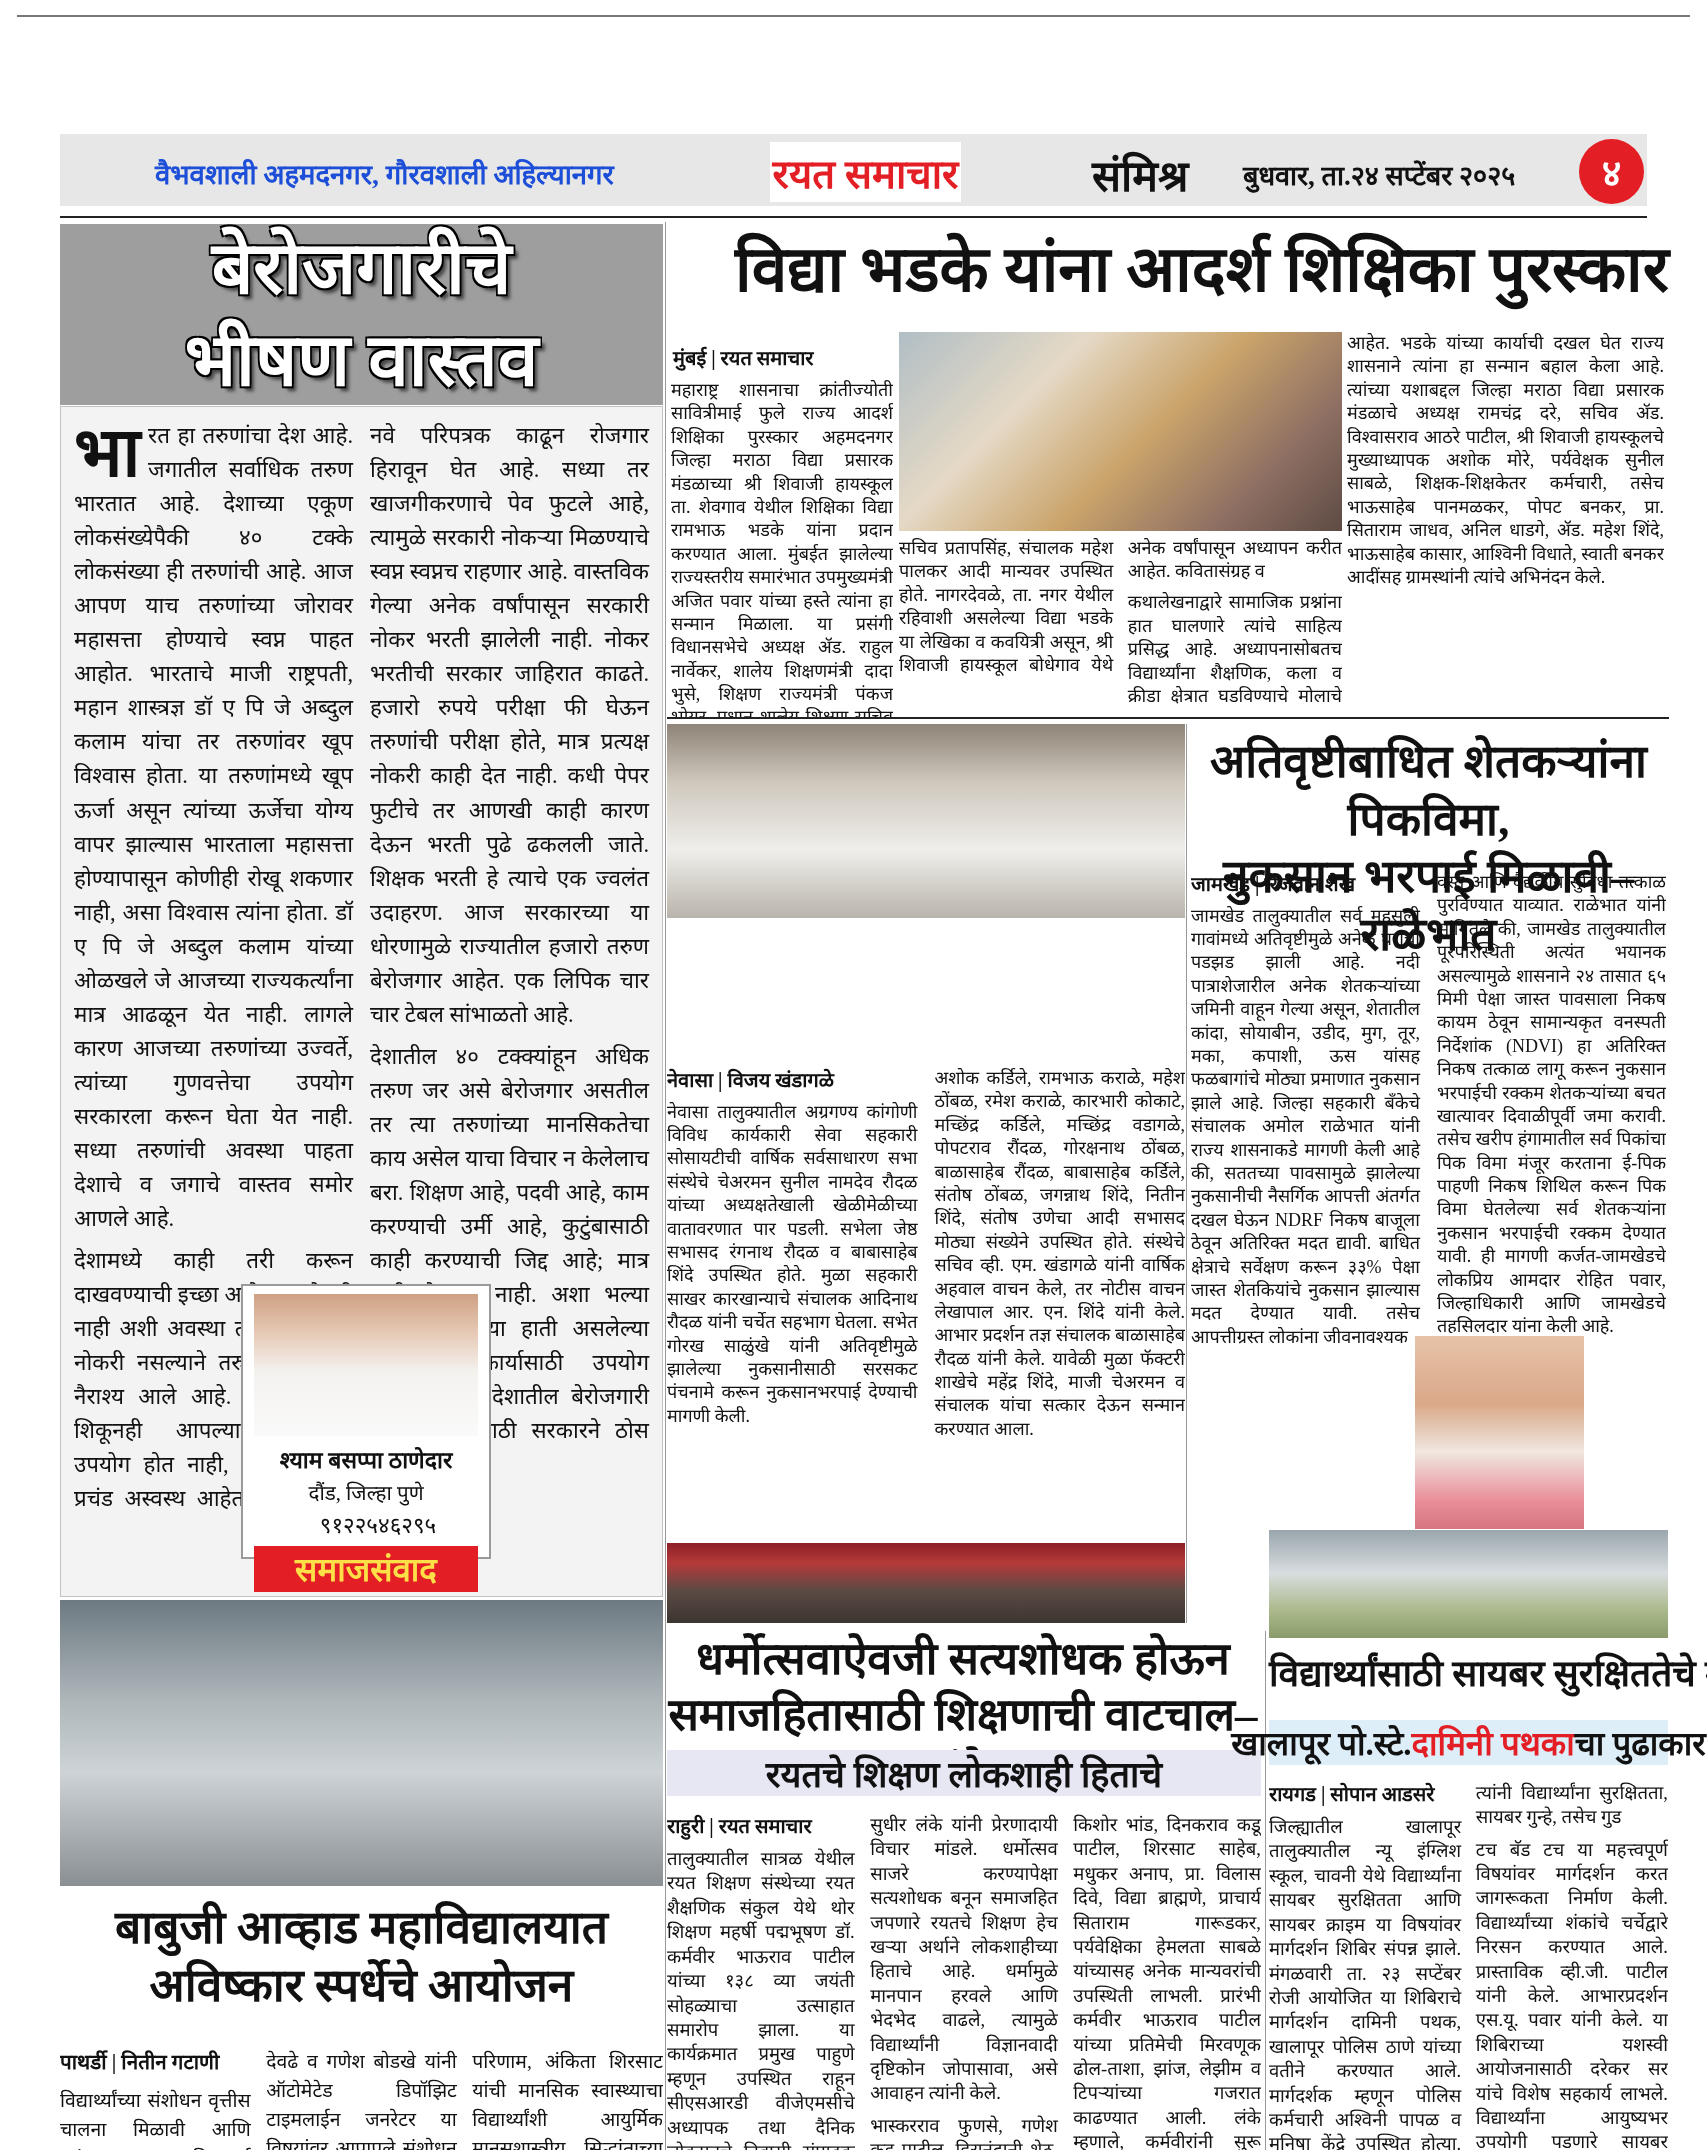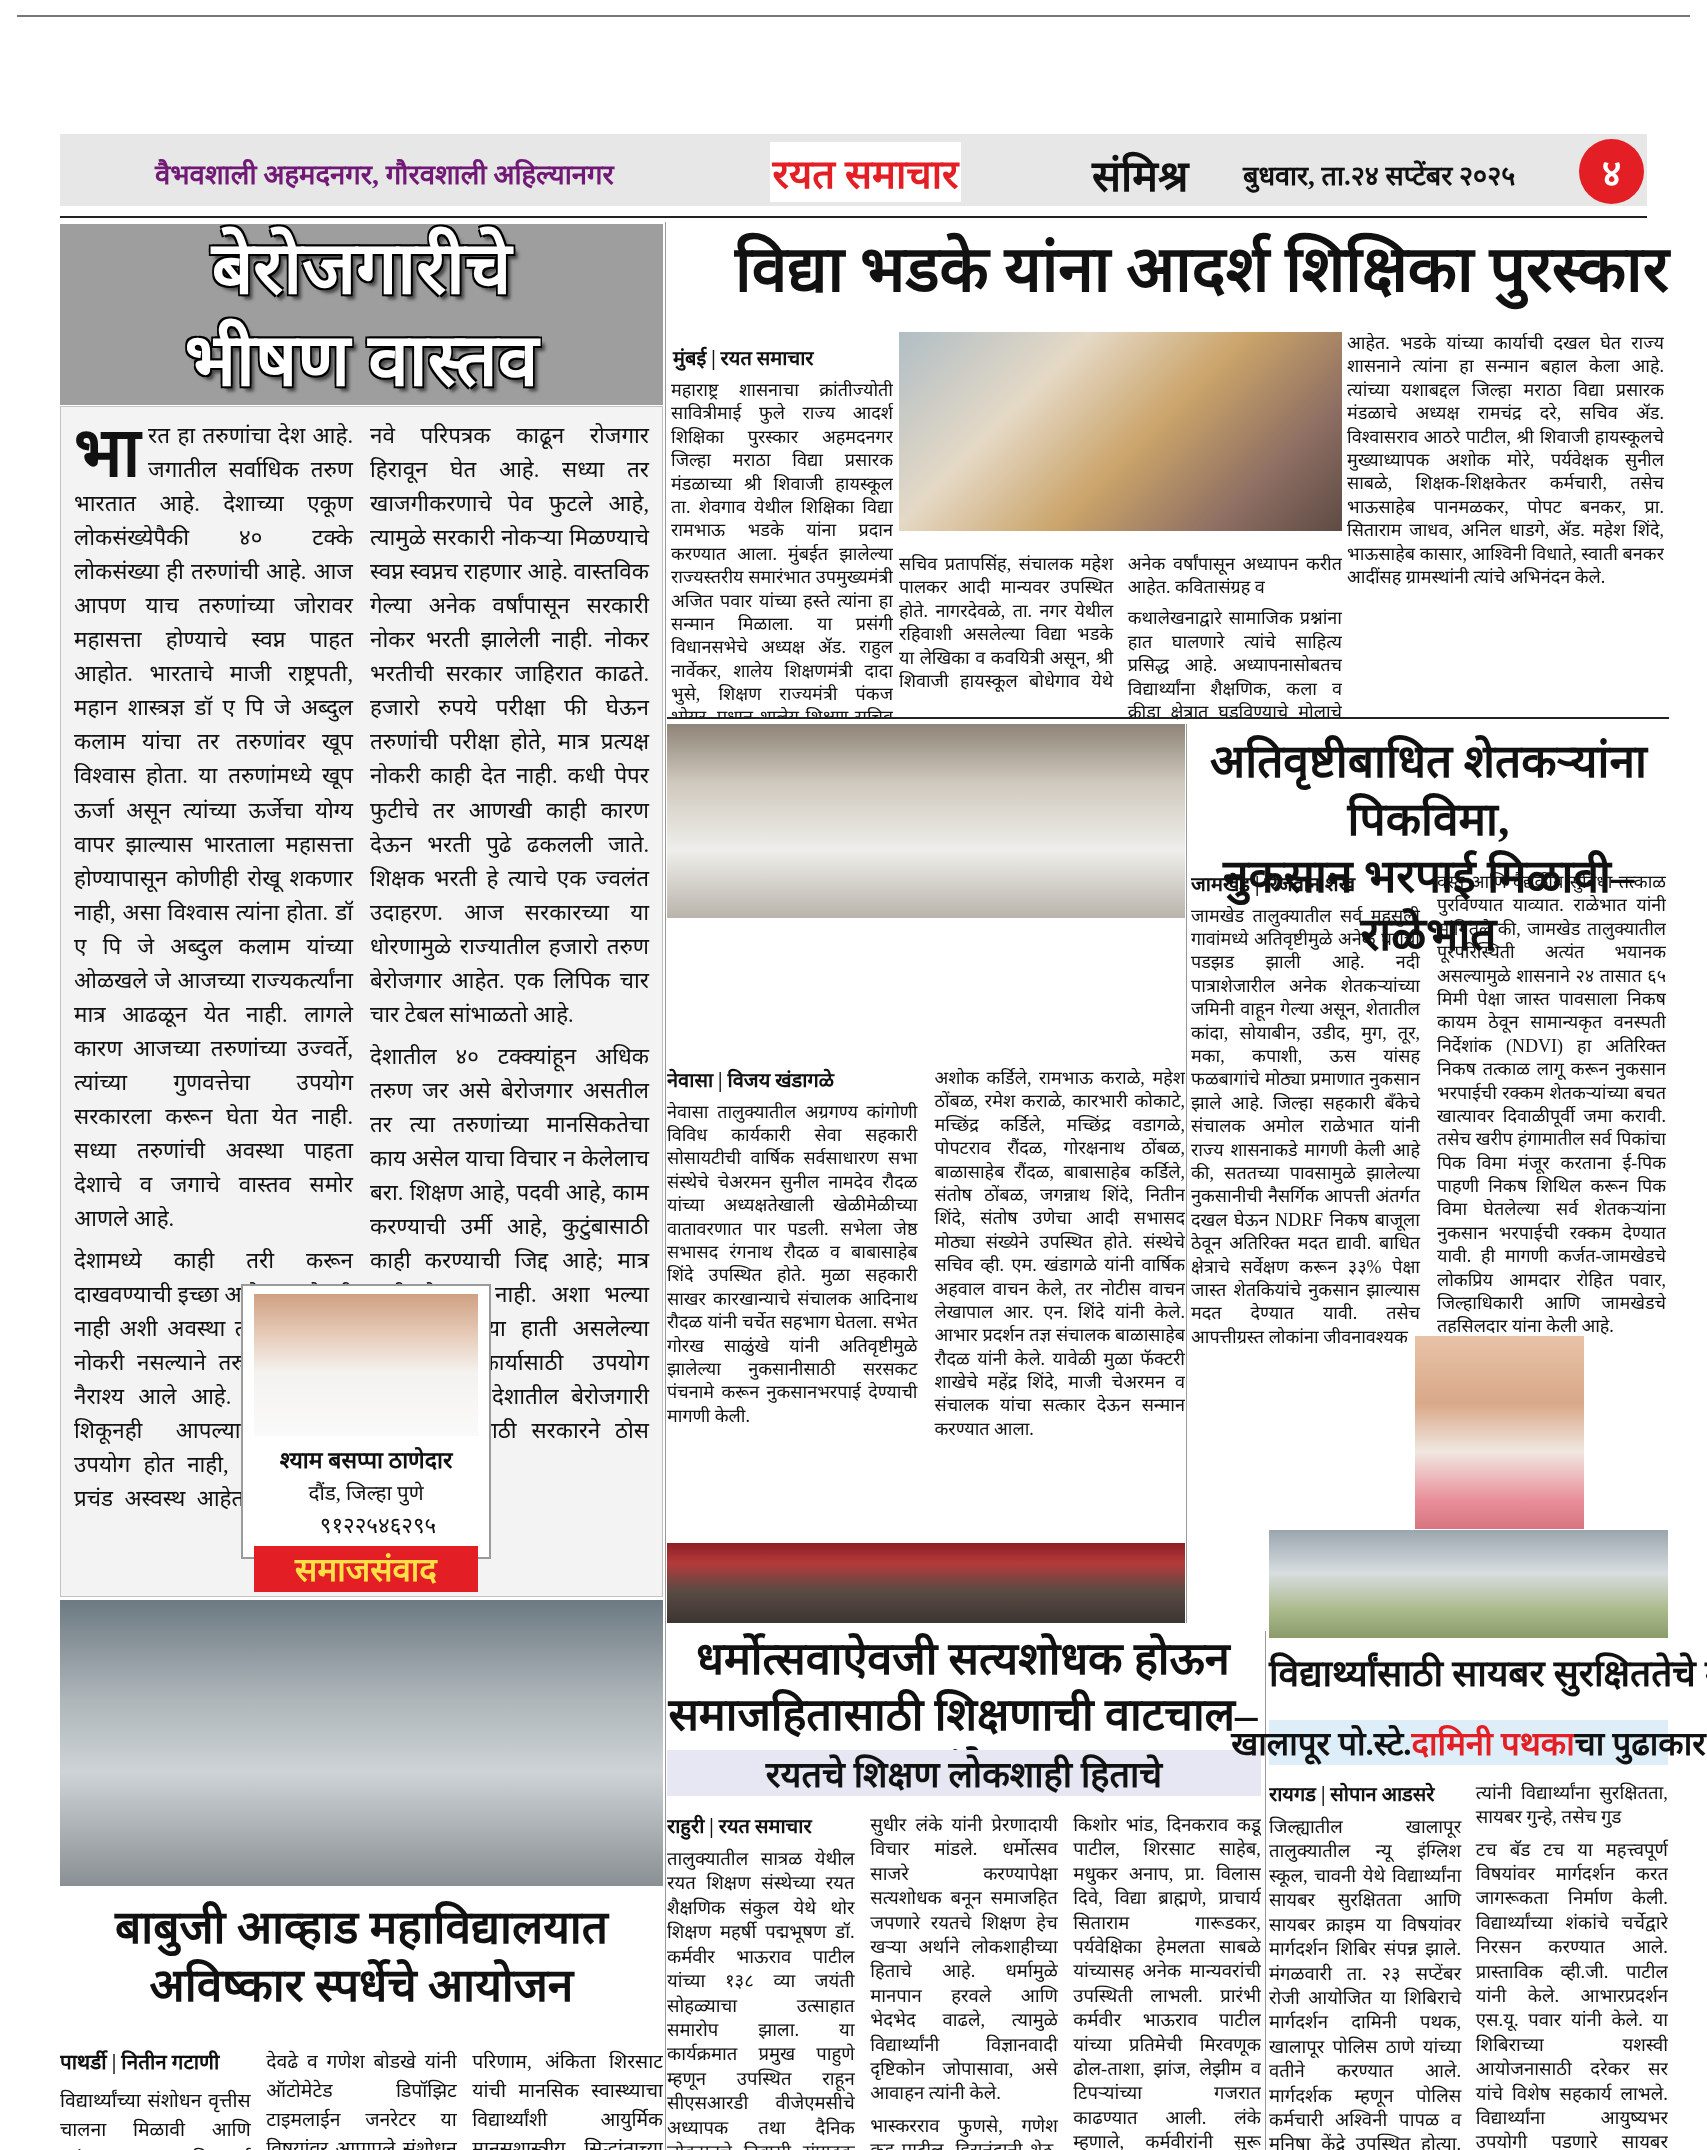--- a/index.html
+++ b/index.html
@@ -3,21 +3,21 @@
 <meta charset="utf-8">
 <style>
   html,body{margin:0;padding:0;background:#fff;}
   #page{position:relative;width:1707px;height:2693px;background:#fff;overflow:hidden;
         font-family:"Liberation Serif", serif;color:#111;}
   .abs{position:absolute;}
   .rule{background:#222;}
   .vrule{background:#999;width:1.3px;}
   
   .hdrband{background:#e7e7e7;}
-  .slogan{color:#701a75;font-weight:bold;font-size:27.5px;}
+  .slogan{color:#1d4ed8;font-weight:bold;font-size:27.5px;}
   .mastbox{background:#fff;display:flex;align-items:center;justify-content:center;}
   .mast{color:#e31e24;font-weight:bold;font-size:40px;white-space:nowrap;}
   .section{font-weight:bold;font-size:43px;}
   .pdate{font-weight:bold;font-size:27px;white-space:nowrap;text-align:right;}
   .pgcircle{background:#e31e24;border-radius:50%;display:flex;align-items:center;justify-content:center;
             color:#fff;font-weight:bold;font-size:37px;}
   
   .bigbox{background:#9e9e9e;display:flex;flex-direction:column;align-items:center;justify-content:center;}
   .bigline{color:#fff;font-weight:bold;font-size:73px;line-height:1.25;white-space:nowrap;
     text-shadow:-1.7px -1.7px 0 #000,1.7px -1.7px 0 #000,-1.7px 1.7px 0 #000,1.7px 1.7px 0 #000,4.3px 5.2px 3.4px rgba(0,0,0,.55);}
@@ -93,21 +93,21 @@
   <div class="abs vrule" style="left:665px;top:222px;height:2458px;"></div>
 
   <div class="abs h1" style="left:705px;top:230px;width:994px;font-size:64px;white-space:nowrap;">विद्या भडके यांना आदर्श शिक्षिका पुरस्कार</div>
 
   <div class="abs byline" style="left:673px;top:344px;">मुंबई | रयत समाचार</div>
 
   <div class="abs photo" style="left:899px;top:332px;width:443px;height:199px;background:linear-gradient(135deg,#b0bec5 0%,#e5d9c6 30%,#caa46a 55%,#8d6e63 80%,#5d4b43 100%);"></div>
 
   <div class="abs body" style="left:671px;top:379px;width:222px;height:338px;overflow:hidden;">महाराष्ट्र शासनाचा क्रांतीज्योती सावित्रीमाई फुले राज्य आदर्श शिक्षिका पुरस्कार अहमदनगर जिल्हा मराठा विद्या प्रसारक मंडळाच्या श्री शिवाजी हायस्कूल ता. शेवगाव येथील शिक्षिका विद्या रामभाऊ भडके यांना प्रदान करण्यात आला. मुंबईत झालेल्या राज्यस्तरीय समारंभात उपमुख्यमंत्री अजित पवार यांच्या हस्ते त्यांना हा सन्मान मिळाला. या प्रसंगी विधानसभेचे अध्यक्ष ॲड. राहुल नार्वेकर, शालेय शिक्षणमंत्री दादा भुसे, शिक्षण राज्यमंत्री पंकज भोयर, प्रधान शालेय शिक्षण सचिव रणजितसिंह देओल, शिक्षण आयुक्त</div>
 
-  <div class="abs body cols2" style="left:899px;top:537px;width:443px;height:179px;overflow:hidden;column-gap:14.6px;margin-top:16px;">
+  <div class="abs body cols2" style="left:899px;top:537px;width:443px;height:179px;overflow:hidden;column-gap:14.6px;">
     <p>सचिव प्रतापसिंह, संचालक महेश पालकर आदी मान्यवर उपस्थित होते. नागरदेवळे, ता. नगर येथील रहिवाशी असलेल्या विद्या भडके या लेखिका व कवयित्री असून, श्री शिवाजी हायस्कूल बोधेगाव येथे अनेक वर्षांपासून अध्यापन करीत आहेत. कवितासंग्रह व</p>
     <p>कथालेखनाद्वारे सामाजिक प्रश्नांना हात घालणारे त्यांचे साहित्य प्रसिद्ध आहे. अध्यापनासोबतच विद्यार्थ्यांना शैक्षणिक, कला व क्रीडा क्षेत्रात घडविण्याचे मोलाचे कार्य केले आहे. त्यांच्या मार्गदर्शनाखाली अनेक विद्यार्थी जिल्हा, विभागीय व राज्यस्तरावर यशस्वी झाले</p>
   </div>
 
   <div class="abs body" style="left:1347px;top:332px;width:317px;height:384px;overflow:hidden;">आहेत. भडके यांच्या कार्याची दखल घेत राज्य शासनाने त्यांना हा सन्मान बहाल केला आहे. त्यांच्या यशाबद्दल जिल्हा मराठा विद्या प्रसारक मंडळाचे अध्यक्ष रामचंद्र दरे, सचिव ॲड. विश्वासराव आठरे पाटील, श्री शिवाजी हायस्कूलचे मुख्याध्यापक अशोक मोरे, पर्यवेक्षक सुनील साबळे, शिक्षक-शिक्षकेतर कर्मचारी, तसेच भाऊसाहेब पानमळकर, पोपट बनकर, प्रा. सिताराम जाधव, अनिल धाडगे, ॲड. महेश शिंदे, भाऊसाहेब कासार, आश्विनी विधाते, स्वाती बनकर आदींसह ग्रामस्थांनी त्यांचे अभिनंदन केले.</div>
 
   <div class="abs rule" style="left:667px;top:717px;width:1002px;height:1.7px;"></div>
 
   <div class="abs photo" style="left:667px;top:724px;width:518px;height:194px;background:linear-gradient(180deg,#8e8477 0%,#cfc8bd 30%,#efeeea 65%,#b9b4ab 100%);"></div>
 

